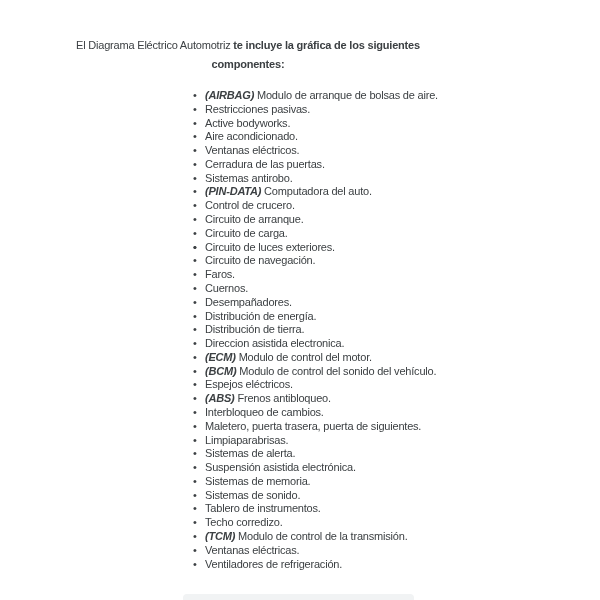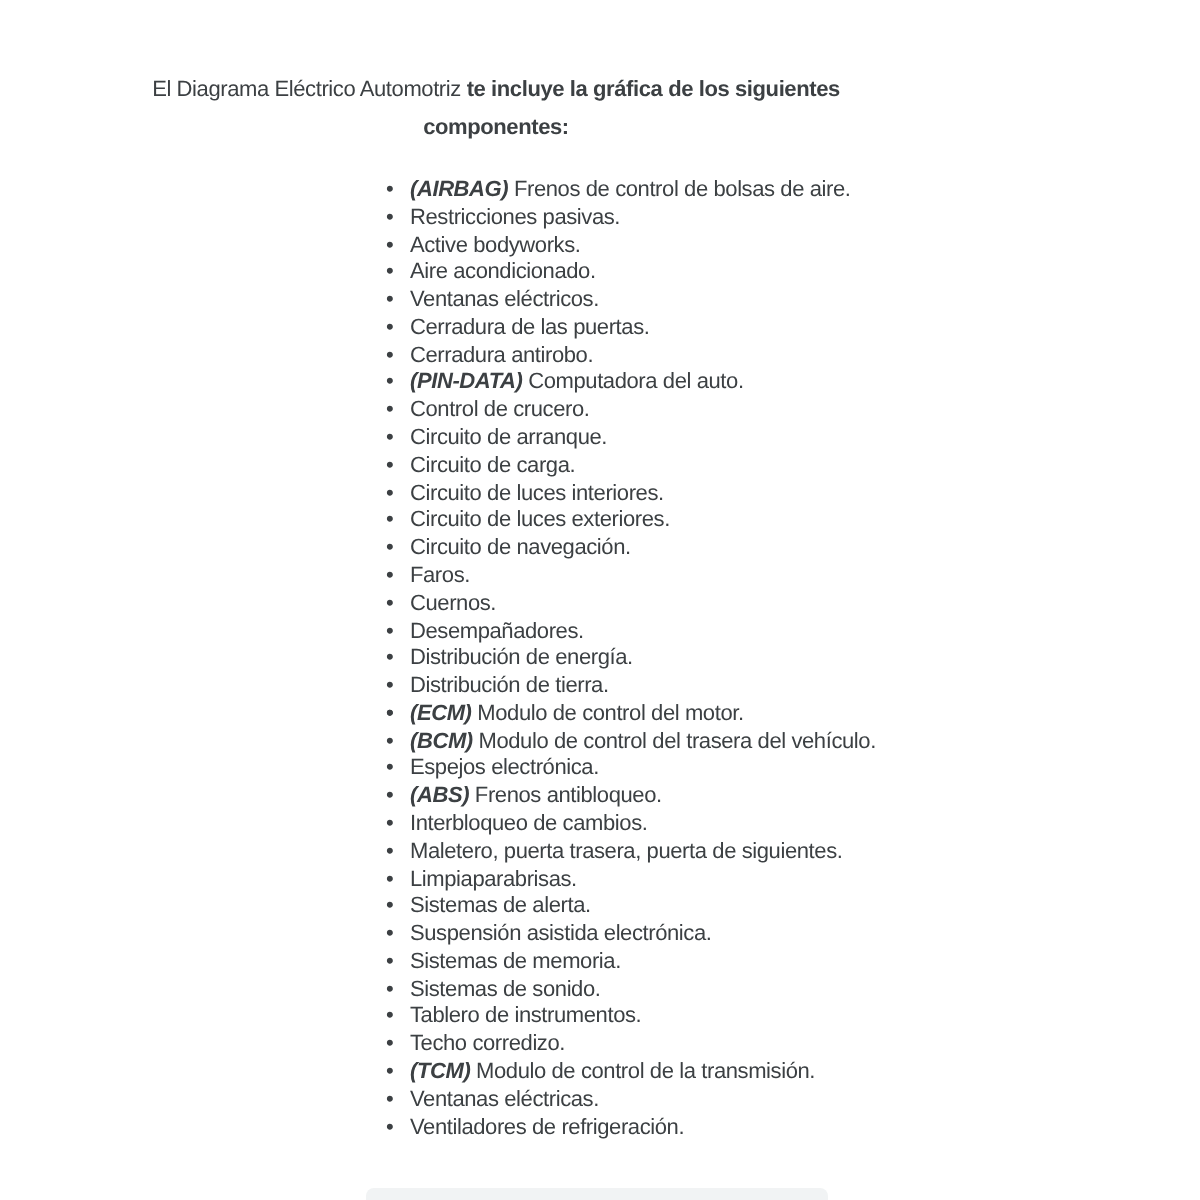--- a/index.html
+++ b/index.html
@@ -77,43 +77,43 @@
   }
 </style>
 </head>
 <body style="--bg-color: #ffffff; --text-color: #3c4043; --strip-color: #f1f3f4;">
 
 <div class="page">
 
   <h1 class="heading"><span>El Diagrama Eléctrico Automotriz</span> <strong>te incluye la gráfica de los siguientes componentes:</strong></h1>
 
   <ul class="component-list" id="component-list">
-      <li><span class="bullet">•</span><strong>(AIRBAG)</strong> <span>Frenos de control de bolsas de aire.</span></li>
+      <li><span class="bullet">•</span><strong>(AIRBAG)</strong> <span>Modulo de arranque de bolsas de aire.</span></li>
       <li><span class="bullet">•</span><span>Restricciones pasivas.</span></li>
       <li><span class="bullet">•</span><span>Active bodyworks.</span></li>
       <li><span class="bullet">•</span><span>Aire acondicionado.</span></li>
       <li><span class="bullet">•</span><span>Ventanas eléctricos.</span></li>
       <li><span class="bullet">•</span><span>Cerradura de las puertas.</span></li>
-      <li><span class="bullet">•</span><span>Cerradura antirobo.</span></li>
+      <li><span class="bullet">•</span><span>Sistemas antirobo.</span></li>
       <li><span class="bullet">•</span><strong>(PIN-DATA)</strong> <span>Computadora del auto.</span></li>
       <li><span class="bullet">•</span><span>Control de crucero.</span></li>
       <li><span class="bullet">•</span><span>Circuito de arranque.</span></li>
       <li><span class="bullet">•</span><span>Circuito de carga.</span></li>
-      <li><span class="bullet">•</span><span>Circuito de luces interiores.</span></li>
+      <li><span class="bullet">•</span></li>
       <li><span class="bullet">•</span><span>Circuito de luces exteriores.</span></li>
       <li><span class="bullet">•</span><span>Circuito de navegación.</span></li>
       <li><span class="bullet">•</span><span>Faros.</span></li>
       <li><span class="bullet">•</span><span>Cuernos.</span></li>
       <li><span class="bullet">•</span><span>Desempañadores.</span></li>
       <li><span class="bullet">•</span><span>Distribución de energía.</span></li>
       <li><span class="bullet">•</span><span>Distribución de tierra.</span></li>
-      <li><span class="bullet">•</span></li>
+      <li><span class="bullet">•</span><span>Direccion asistida electronica.</span></li>
       <li><span class="bullet">•</span><strong>(ECM)</strong> <span>Modulo de control del motor.</span></li>
-      <li><span class="bullet">•</span><strong>(BCM)</strong> <span>Modulo de control del trasera del vehículo.</span></li>
-      <li><span class="bullet">•</span><span>Espejos electrónica.</span></li>
+      <li><span class="bullet">•</span><strong>(BCM)</strong> <span>Modulo de control del sonido del vehículo.</span></li>
+      <li><span class="bullet">•</span><span>Espejos eléctricos.</span></li>
       <li><span class="bullet">•</span><strong>(ABS)</strong> <span>Frenos antibloqueo.</span></li>
       <li><span class="bullet">•</span><span>Interbloqueo de cambios.</span></li>
       <li><span class="bullet">•</span><span>Maletero, puerta trasera, puerta de siguientes.</span></li>
       <li><span class="bullet">•</span><span>Limpiaparabrisas.</span></li>
       <li><span class="bullet">•</span><span>Sistemas de alerta.</span></li>
       <li><span class="bullet">•</span><span>Suspensión asistida electrónica.</span></li>
       <li><span class="bullet">•</span><span>Sistemas de memoria.</span></li>
       <li><span class="bullet">•</span><span>Sistemas de sonido.</span></li>
       <li><span class="bullet">•</span><span>Tablero de instrumentos.</span></li>
       <li><span class="bullet">•</span><span>Techo corredizo.</span></li>

